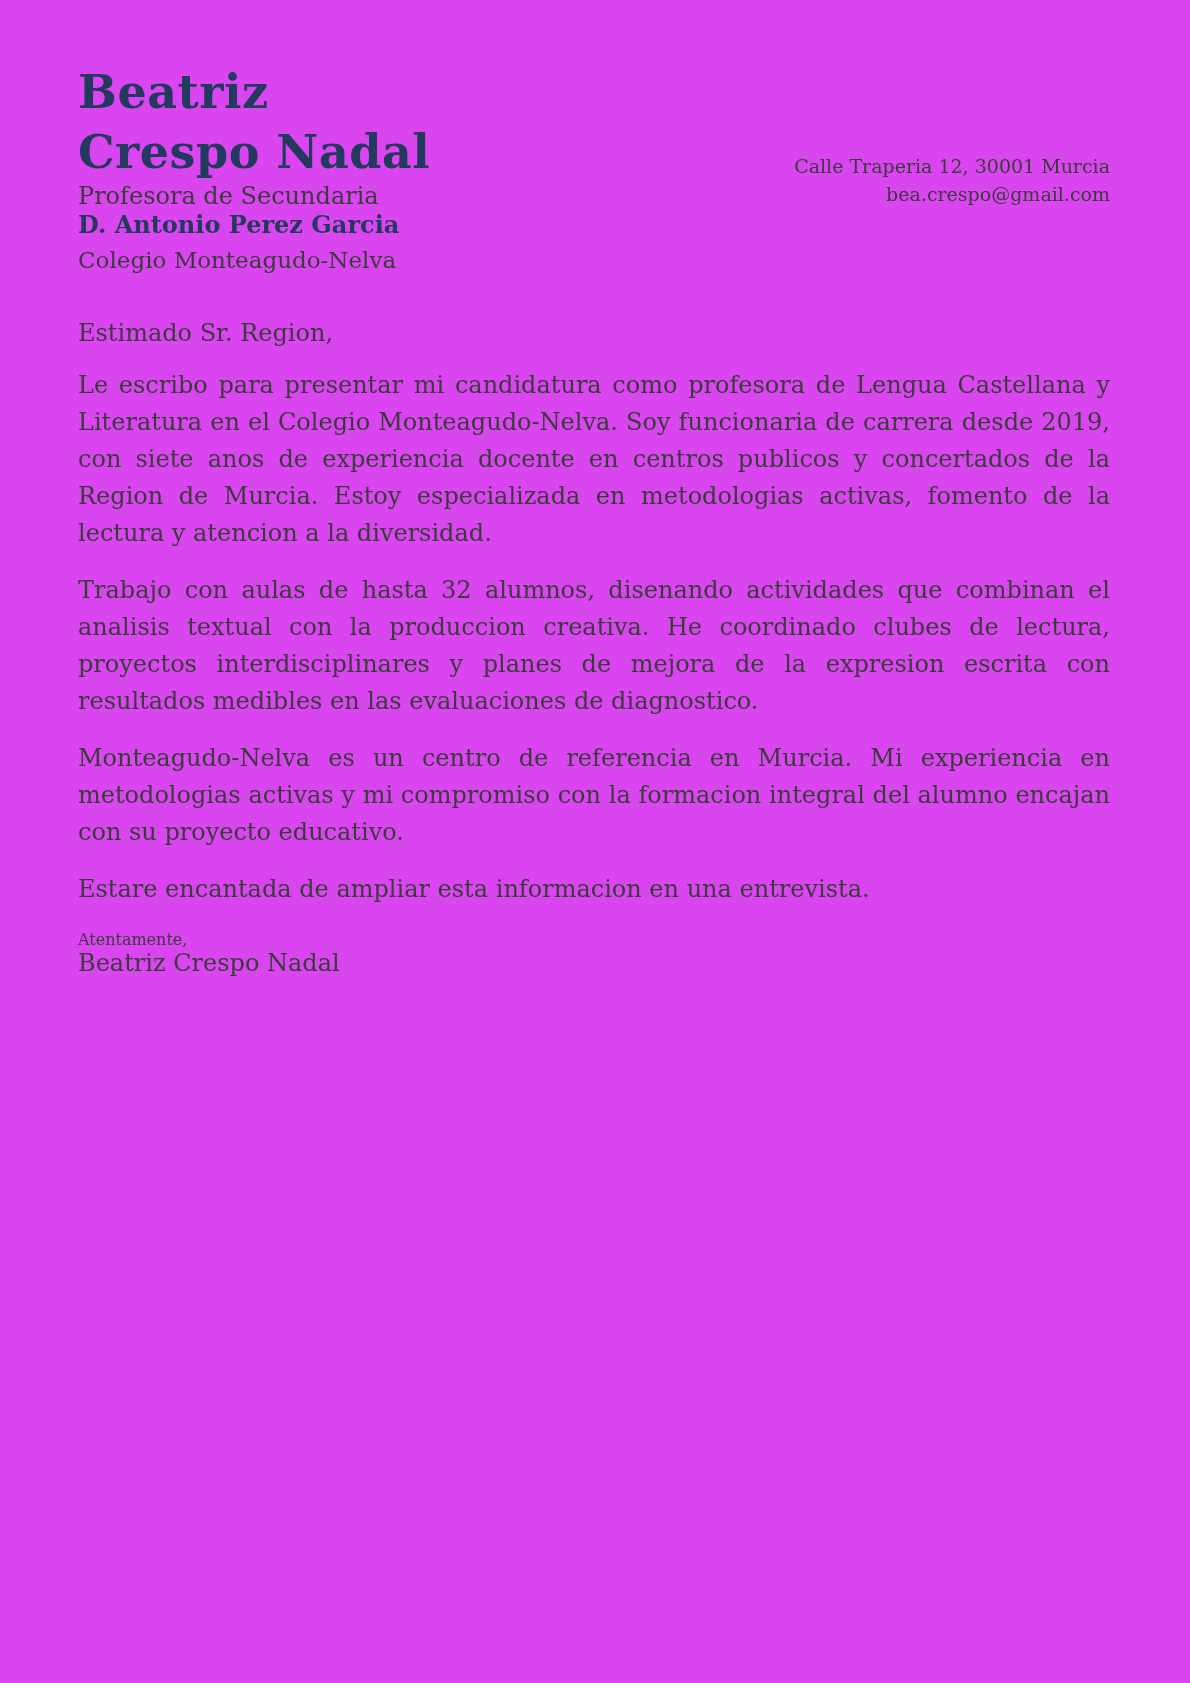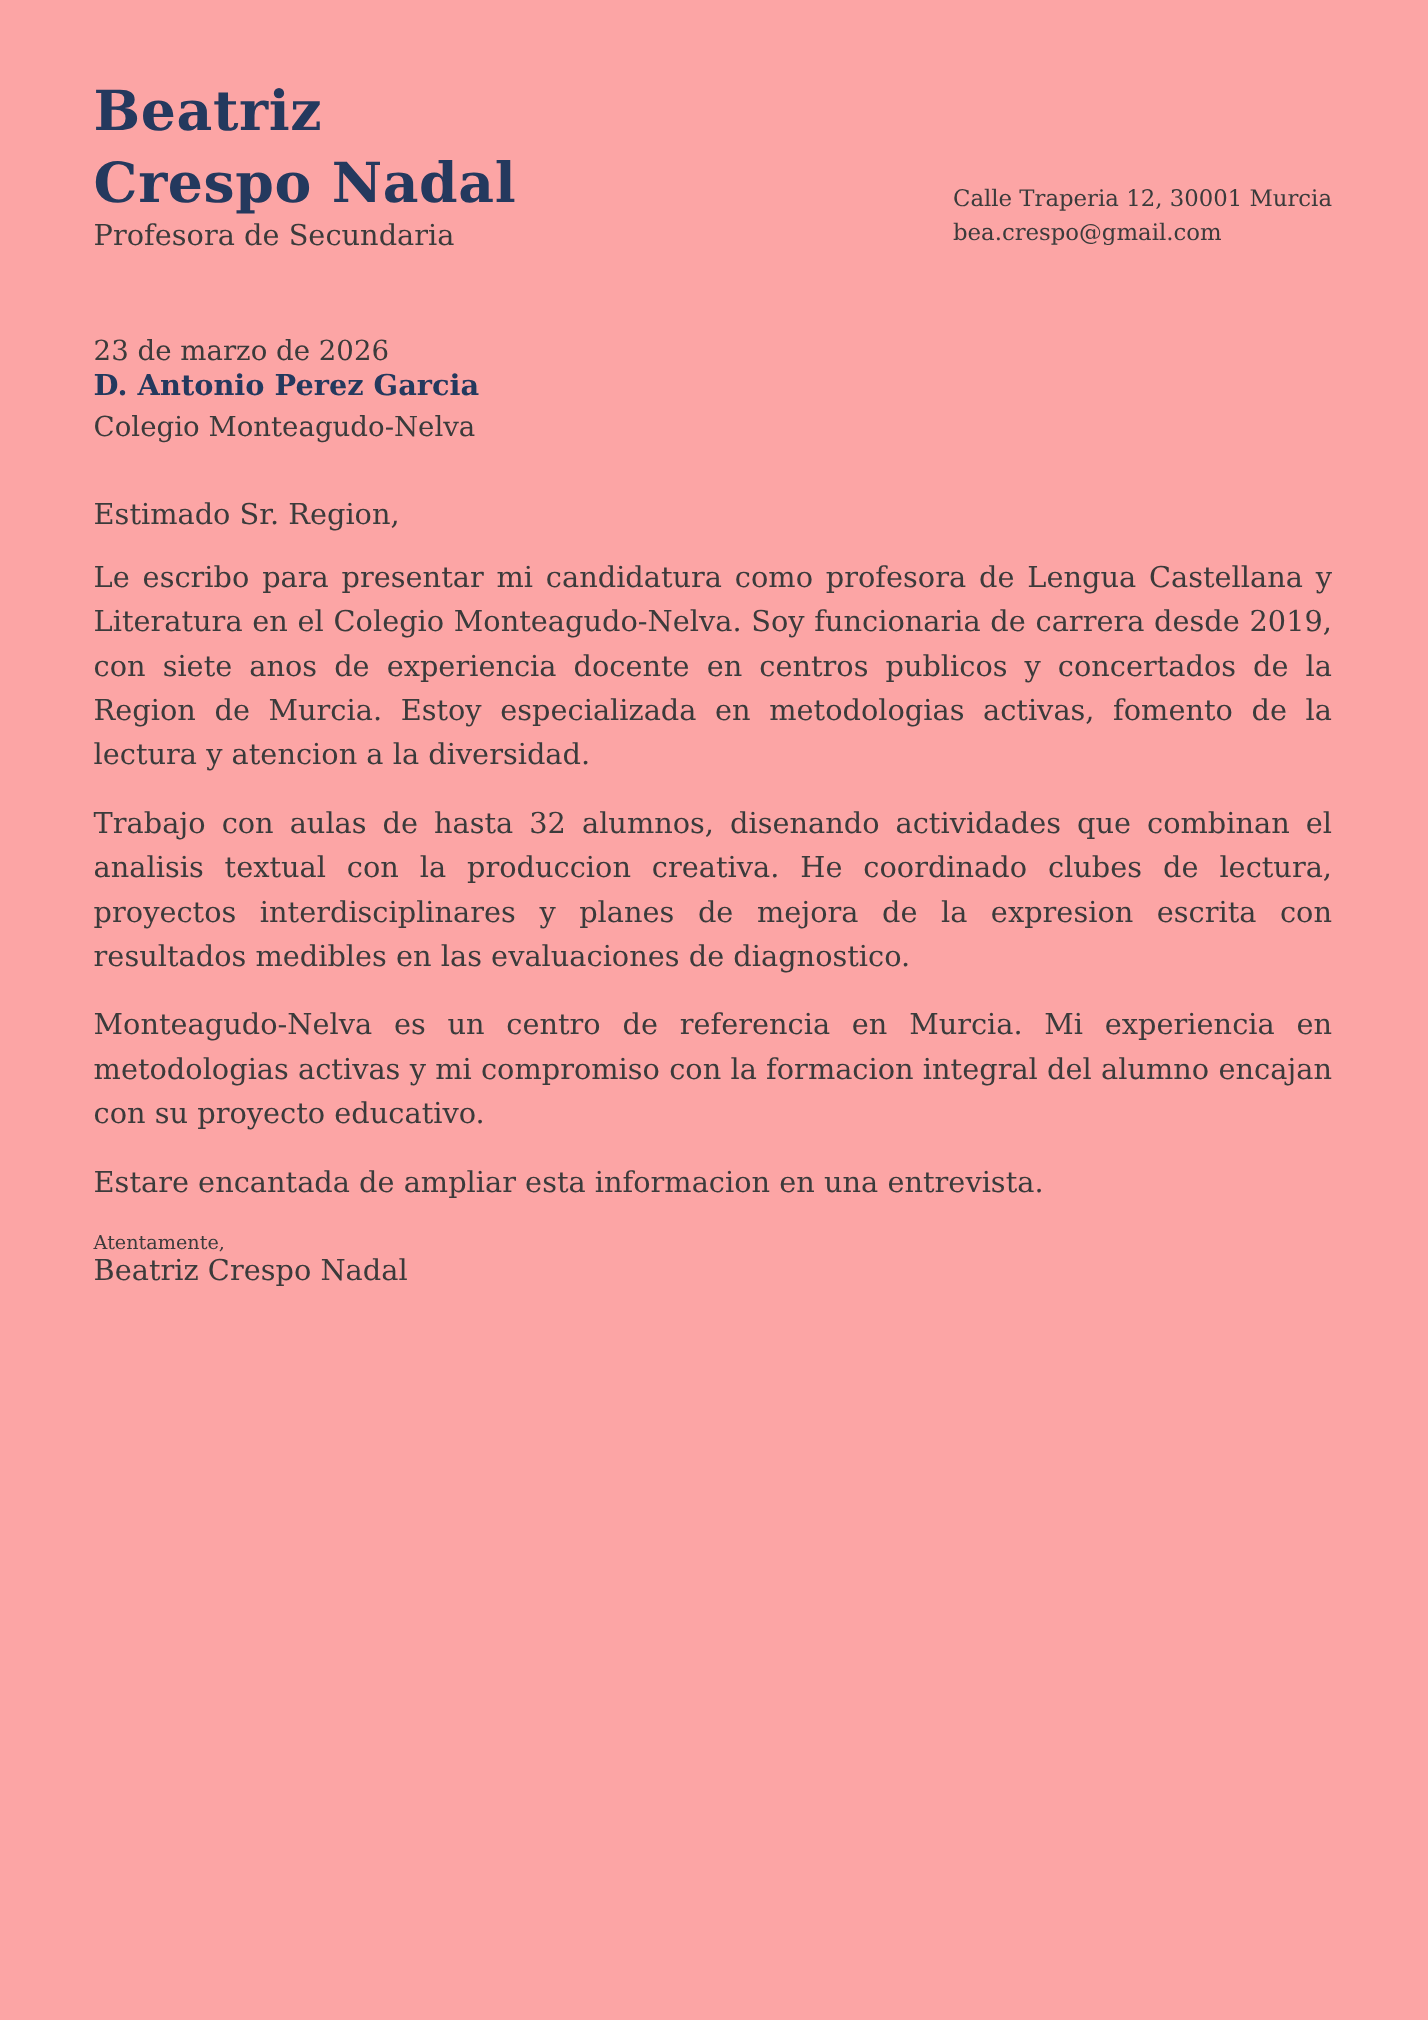--- a/index.html
+++ b/index.html
@@ -5,21 +5,21 @@
   * { margin: 0; padding: 0; box-sizing: border-box; }
   html, body {
     width: 1190px;
     background: #ffffff;
     font-family: "DejaVu Serif", serif;
   }
   .page {
     position: relative;
     width: 1190px;
     height: 1683px;
-    background: #fca5a5;
+    background: #d946ef;
     padding: 62px 80px 0 78px;
     color: #3b3b3b;
     overflow: hidden;
   }
   .header {
     display: flex;
     justify-content: space-between;
     align-items: flex-end;
   }
   .name-block { }
@@ -28,21 +28,21 @@
     font-weight: 700;
     color: #24395e;
     line-height: 60px;
     letter-spacing: 0.5px;
   }
   .subtitle {
     font-size: 24px;
     color: #3b3b3b;
   }
   .contact-block {
-    text-align: left;
+    text-align: right;
     font-size: 19px;
     line-height: 28px;
     color: #3b3b3b;
     padding-bottom: 2px;
   }
   .date-line {
     margin-top: 70px;
     font-size: 23px;
   }
   .recipient-name {
@@ -83,21 +83,20 @@
       <div class="name-line">Beatriz</div>
       <div class="name-line">Crespo Nadal</div>
       <div class="subtitle">Profesora de Secundaria</div>
     </div>
     <div class="contact-block">
       <div>Calle Traperia 12, 30001 Murcia</div>
       <div>bea.crespo@gmail.com</div>
     </div>
   </div>
 
-  <div class="date-line">23 de marzo de 2026</div>
 
   <div class="recipient-name">D. Antonio Perez Garcia</div>
   <div class="recipient-org">Colegio Monteagudo-Nelva</div>
 
   <div class="salutation">Estimado Sr. Region,</div>
 
   <p class="body-paragraph">Le escribo para presentar mi candidatura como profesora de Lengua Castellana y Literatura en el Colegio Monteagudo-Nelva. Soy funcionaria de carrera desde 2019, con siete anos de experiencia docente en centros publicos y concertados de la Region de Murcia. Estoy especializada en metodologias activas, fomento de la lectura y atencion a la diversidad.</p>
   <p class="body-paragraph">Trabajo con aulas de hasta 32 alumnos, disenando actividades que combinan el analisis textual con la produccion creativa. He coordinado clubes de lectura, proyectos interdisciplinares y planes de mejora de la expresion escrita con resultados medibles en las evaluaciones de diagnostico.</p>
   <p class="body-paragraph">Monteagudo-Nelva es un centro de referencia en Murcia. Mi experiencia en metodologias activas y mi compromiso con la formacion integral del alumno encajan con su proyecto educativo.</p>
   <p class="body-paragraph">Estare encantada de ampliar esta informacion en una entrevista.</p>

